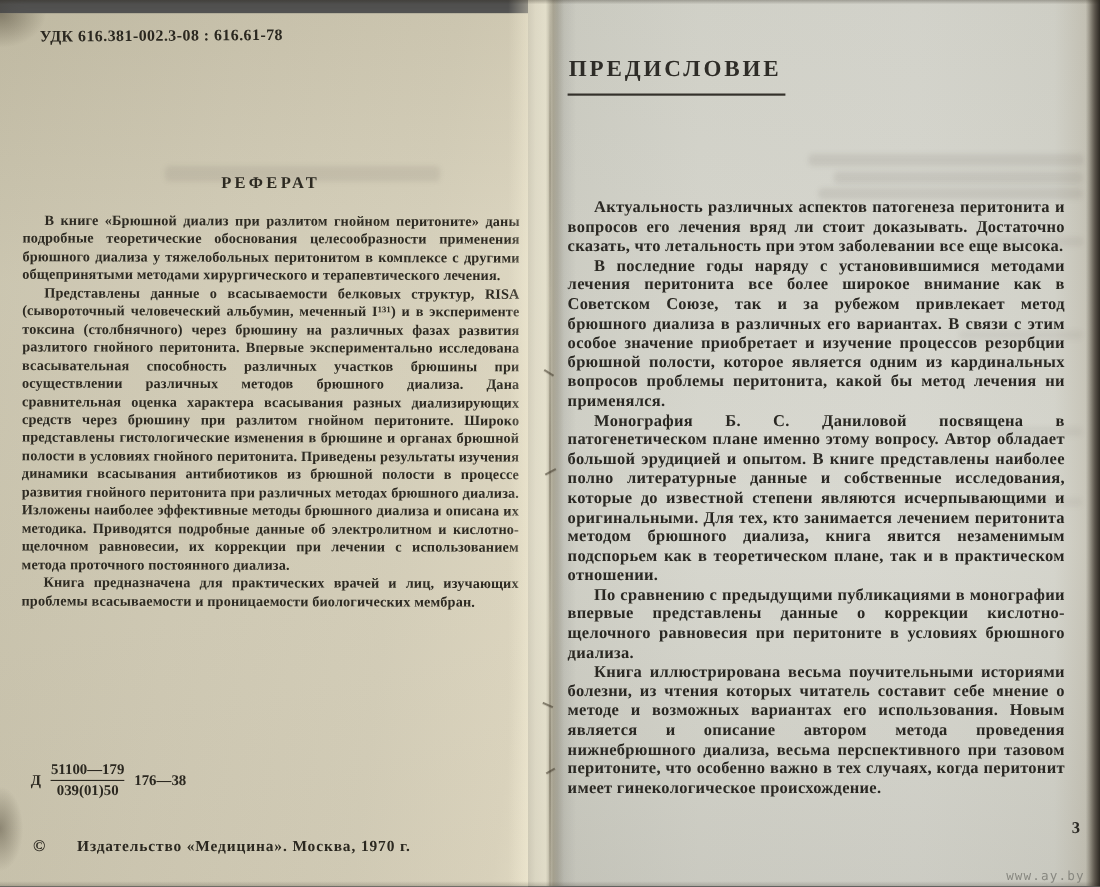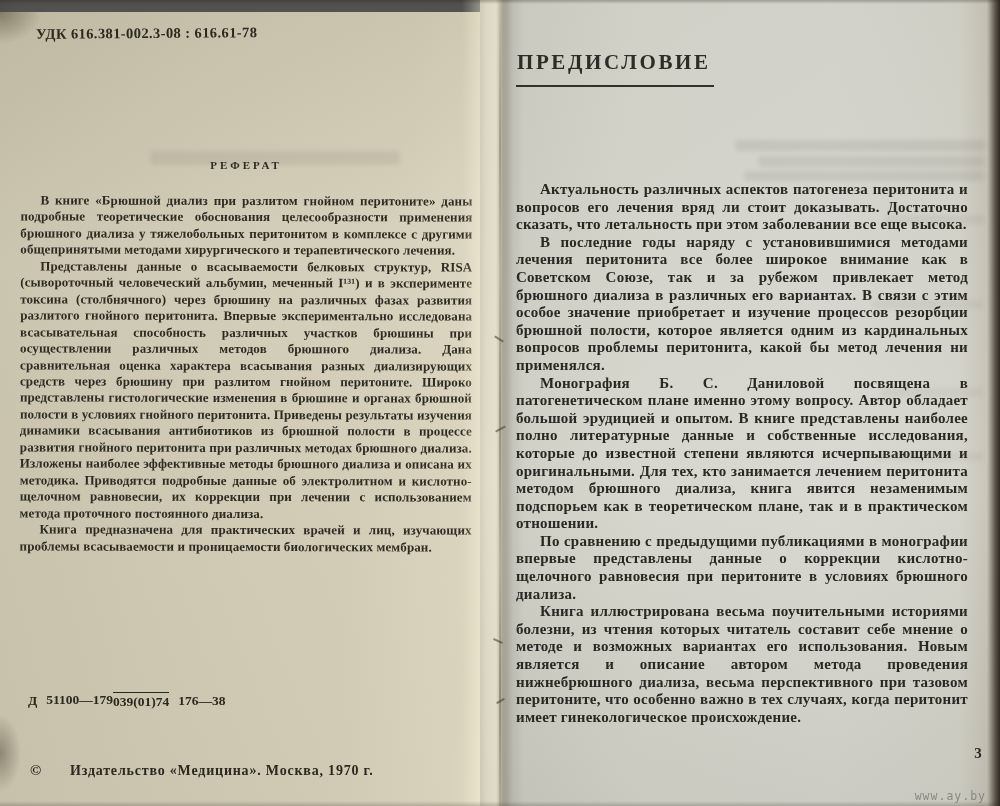--- a/index.html
+++ b/index.html
@@ -74,37 +74,37 @@
   }
 
   
   .udk-line {
     position: absolute; left: 36px; top: 13px;
     font-size: 14.5px; font-weight: bold; color: #2b2820; letter-spacing: 0.4px;
     transform: rotate(-0.4deg);
   }
   .referat-heading {
     position: absolute; left: 20px; top: 147px; width: 452px;
-    text-align: center; font-size: 11px; font-weight: bold;
+    text-align: center; font-size: 15px; font-weight: bold;
     letter-spacing: 3px; color: #2d2a22;
   }
   .left-body {
     position: absolute; left: 20px; top: 181px; width: 452px;
     font-size: 13px; line-height: 16.45px; font-weight: bold;
     color: #2e2b23; text-align: justify; letter-spacing: 0.1px;
     transform: rotate(0.15deg);
   }
   .left-body p { margin: 0; text-indent: 20px; }
 
   .catalog {
     position: absolute; left: 28px; top: 680px;
     display: flex; align-items: center; gap: 9px;
     font-size: 13.5px; font-weight: bold; color: #2b2820;
   }
-  .catalog .frac { display: inline-flex; flex-direction: row; text-align: center; line-height: 1.25; }
+  .catalog .frac { display: inline-flex; flex-direction: column; text-align: center; line-height: 1.25; }
   .catalog .frac .den { border-top: 1.6px solid #2b2820; padding-top: 1px; }
 
   .imprint-line {
     position: absolute; left: 30px; top: 750px;
     display: flex; align-items: center; gap: 28px;
     font-size: 14px; font-weight: bold; color: #2b2820; letter-spacing: 0.8px;
   }
   .imprint-line .csym { font-size: 15px; }
 
   
@@ -148,21 +148,21 @@
     <div class="left-body">
       <p>В книге «Брюшной диализ при разлитом гнойном перитоните» даны подробные теоретические обоснования целесообразности применения брюшного диализа у тяжелобольных перитонитом в комплексе с другими общепринятыми методами хирургического и терапевтического лечения.</p>
       <p>Представлены данные о всасываемости белковых структур, RISA (сывороточный человеческий альбумин, меченный I¹³¹) и в эксперименте токсина (столбнячного) через брюшину на различных фазах развития разлитого гнойного перитонита. Впервые экспериментально исследована всасывательная способность различных участков брюшины при осуществлении различных методов брюшного диализа. Дана сравнительная оценка характера всасывания разных диализирующих средств через брюшину при разлитом гнойном перитоните. Широко представлены гистологические изменения в брюшине и органах брюшной полости в условиях гнойного перитонита. Приведены результаты изучения динамики всасывания антибиотиков из брюшной полости в процессе развития гнойного перитонита при различных методах брюшного диализа. Изложены наиболее эффективные методы брюшного диализа и описана их методика. Приводятся подробные данные об электролитном и кислотно-щелочном равновесии, их коррекции при лечении с использованием метода проточного постоянного диализа.</p>
       <p>Книга предназначена для практических врачей и лиц, изучающих проблемы всасываемости и проницаемости биологических мембран.</p>
     </div>
 
     <div class="catalog">
       <span>Д</span>
       <span class="frac">
         <span class="num">51100—179</span>
-        <span class="den">039(01)74</span>
+        <span class="den">039(01)50</span>
       </span>
       <span>176—38</span>
     </div>
 
     <div class="imprint-line">
       <span class="csym">©</span>
       <span>Издательство «Медицина». Москва, 1970 г.</span>
     </div>
   </div>
 

